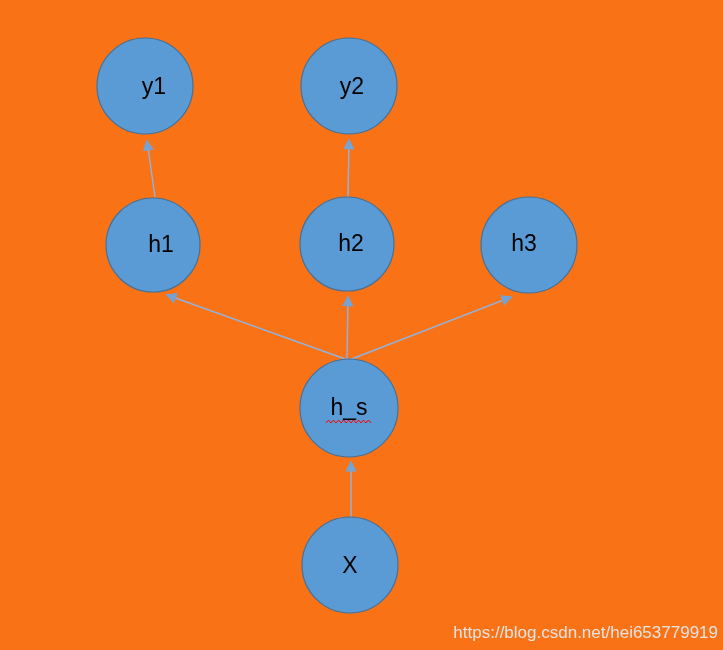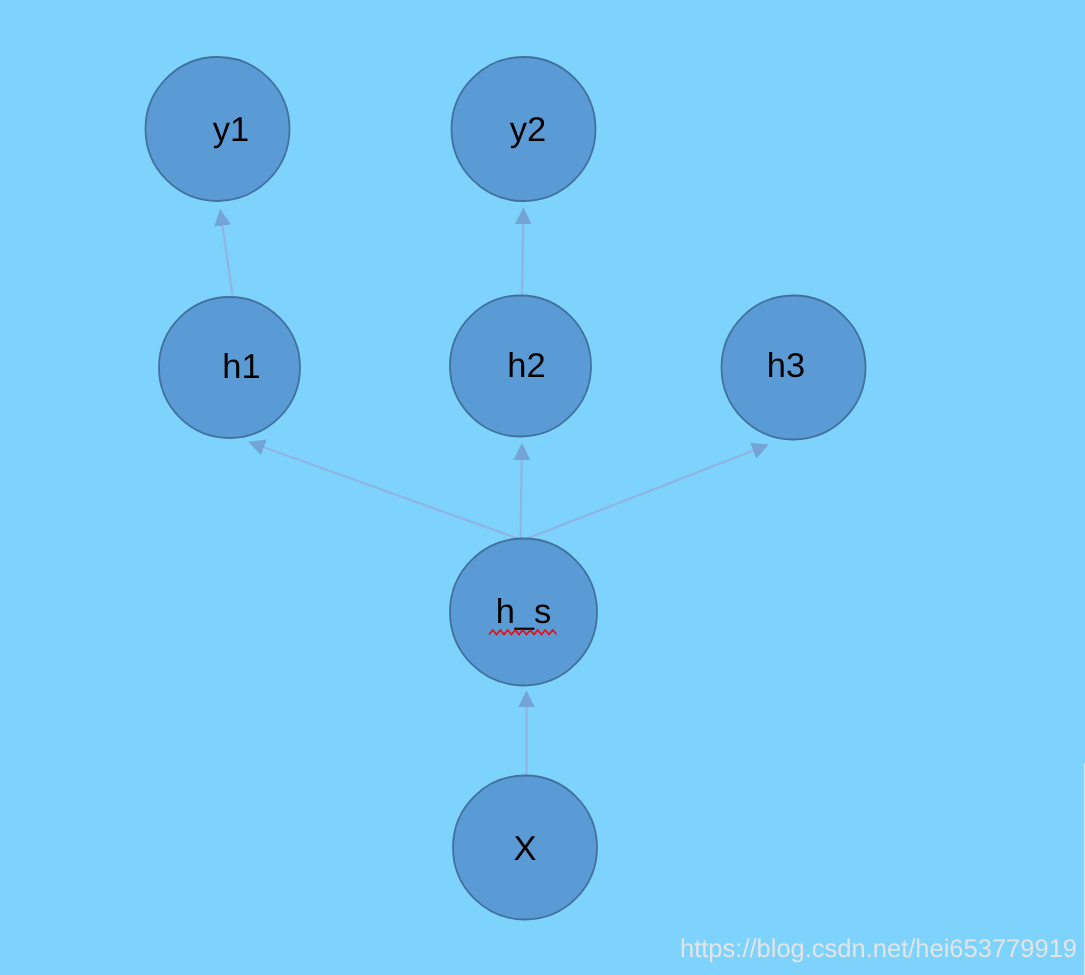--- a/index.html
+++ b/index.html
@@ -1,19 +1,19 @@
 <!DOCTYPE html>
 <html><head>
 <meta charset="utf-8">
 <style>
   html,body{margin:0;padding:0;background:#ffffff;}
   .stage{
     position:relative;
     width:723px;height:650px;
-    background:#7dd3fc;
+    background:#f97316;
     overflow:hidden;
     font-family:"Liberation Sans", sans-serif;
     text-align:center;
   }
   svg{display:block;}
   .node-shape{fill:#5B9BD5;stroke:#41719C;stroke-width:1.2;}
   .node-label{
     fill:#000000;
     font-size:23px;
     font-family:"Liberation Sans", sans-serif;

